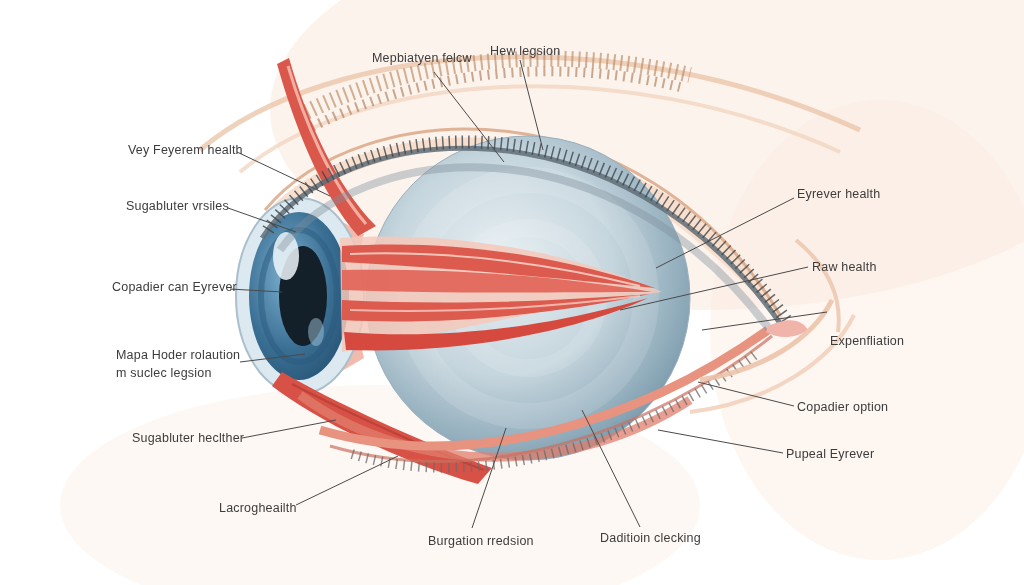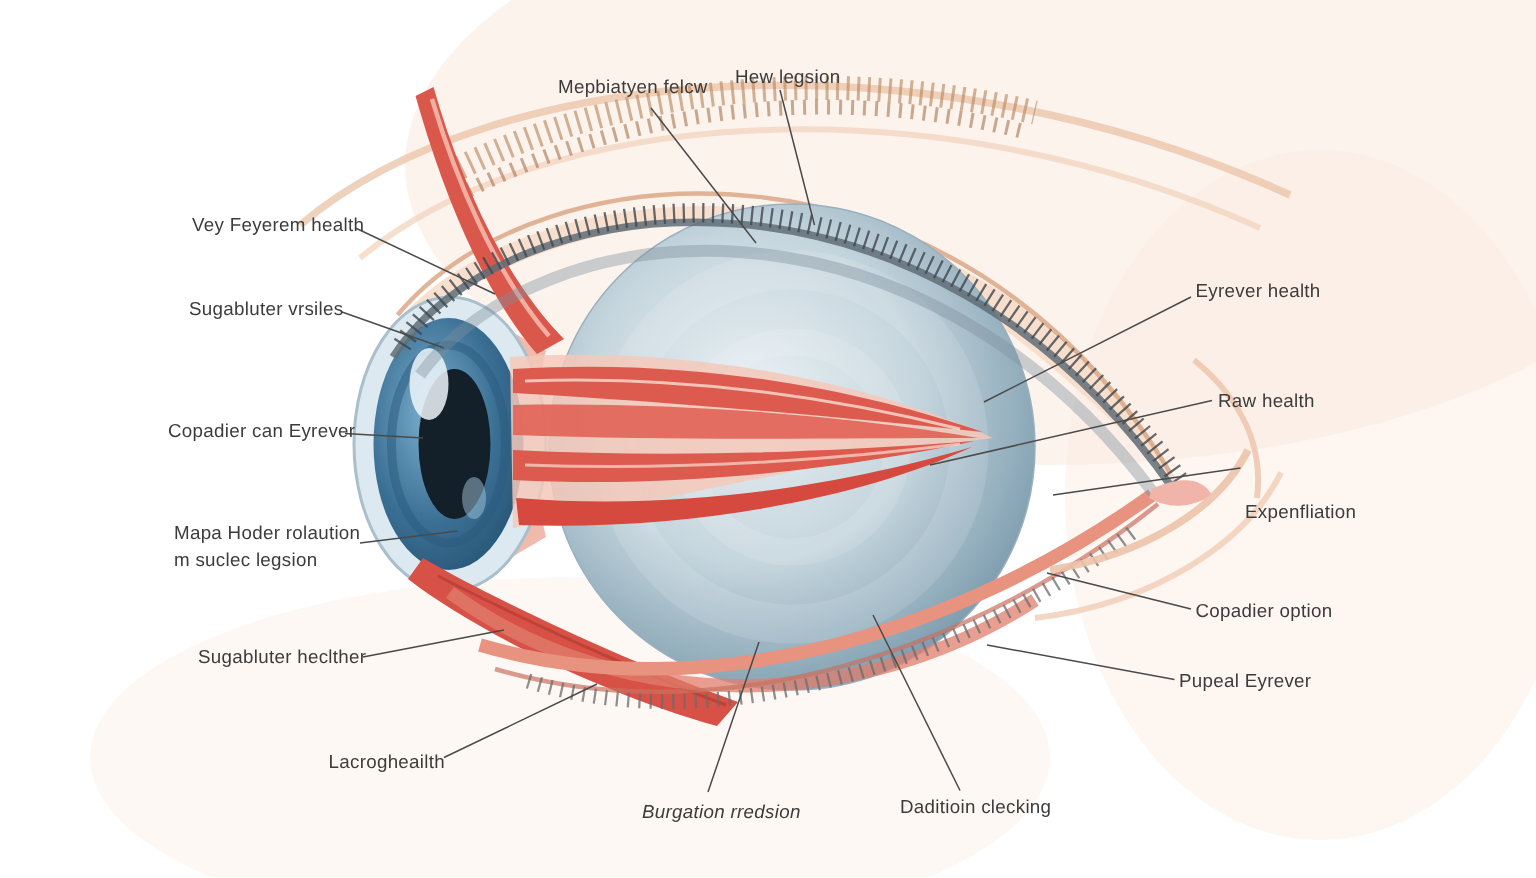--- a/index.html
+++ b/index.html
@@ -128,21 +128,21 @@
 
   <div class="diagram-label" style="left:372px;top:49px;">Mepbiatyen felcw</div>
   <div class="diagram-label" style="left:490px;top:42px;">Hew legsion</div>
   <div class="diagram-label" style="left:128px;top:141px;">Vey Feyerem health</div>
   <div class="diagram-label" style="left:126px;top:197px;">Sugabluter vrsiles</div>
   <div class="diagram-label" style="left:112px;top:278px;">Copadier can Eyrever</div>
   <div class="diagram-label" style="left:116px;top:346px;">Mapa Hoder rolaution
 m suclec legsion</div>
   <div class="diagram-label" style="left:132px;top:429px;">Sugabluter heclther</div>
   <div class="diagram-label" style="left:219px;top:499px;">Lacrogheailth</div>
-  <div class="diagram-label" style="left:428px;top:532px;font-style:italic;">Burgation rredsion</div>
+  <div class="diagram-label" style="left:428px;top:532px;">Burgation rredsion</div>
   <div class="diagram-label" style="left:600px;top:529px;">Daditioin clecking</div>
   <div class="diagram-label" style="left:797px;top:185px;">Eyrever health</div>
   <div class="diagram-label" style="left:812px;top:258px;">Raw health</div>
   <div class="diagram-label" style="left:830px;top:303px;margin-top:29px;">Expenfliation</div>
   <div class="diagram-label" style="left:797px;top:398px;">Copadier option</div>
   <div class="diagram-label" style="left:786px;top:445px;">Pupeal Eyrever</div>
 
 </div>
 
 </body></html>

